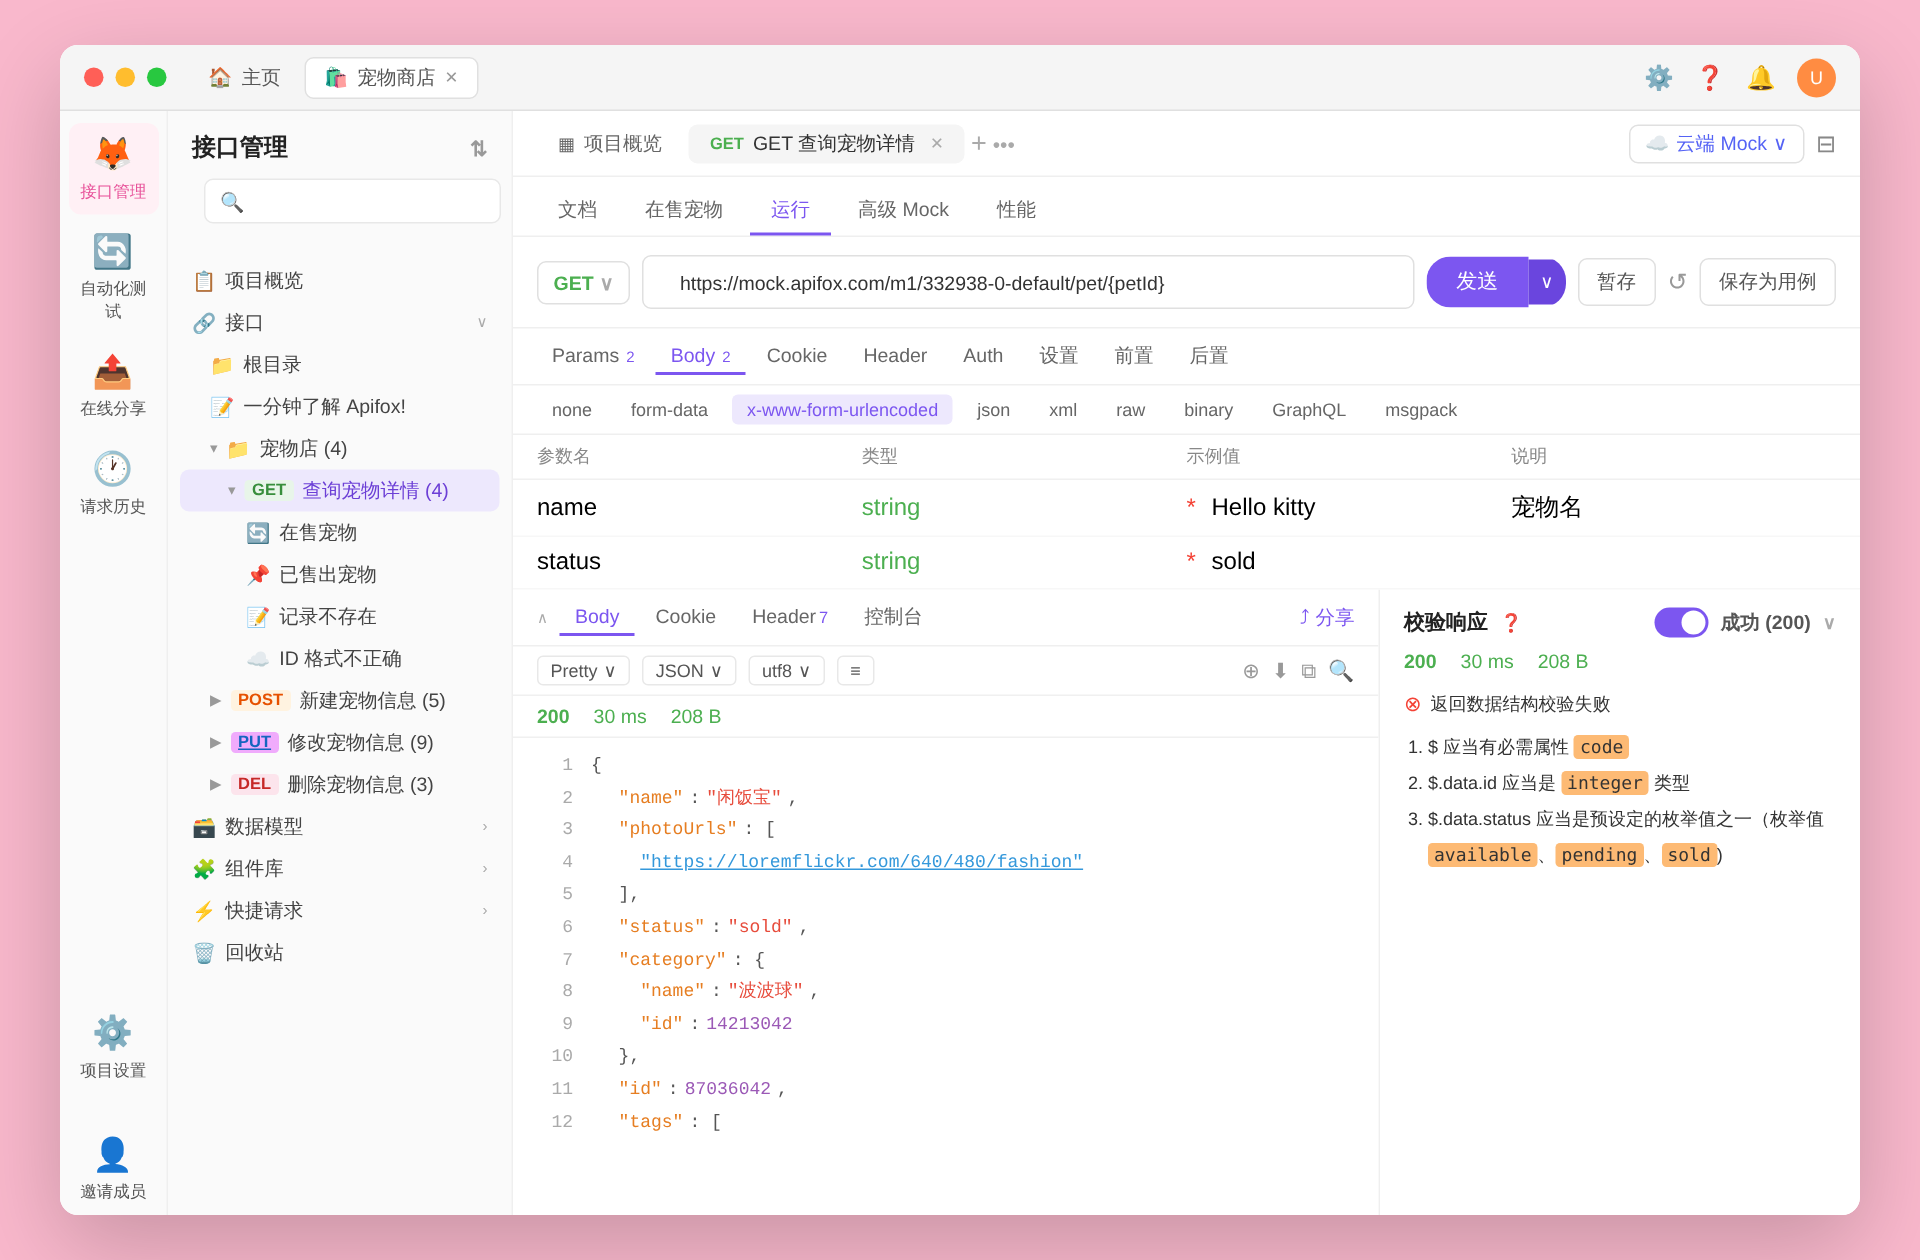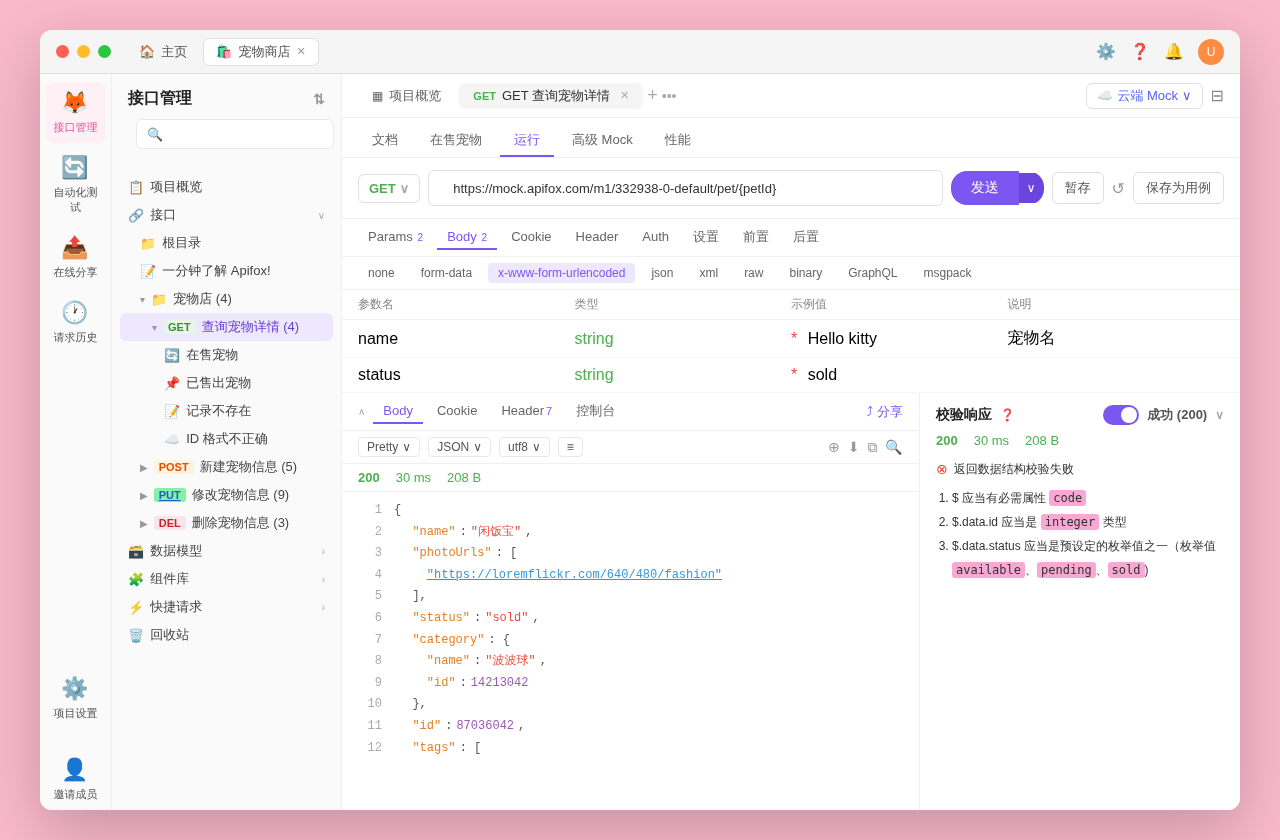--- a/index.html
+++ b/index.html
@@ -141,21 +141,21 @@
     }
     .nav-item.selected { background: #ede8fd; color: #6c3fd6; font-weight: 500; }
     .nav-item .method-badge {
       font-size: 11px;
       font-weight: 700;
       padding: 1px 5px;
       border-radius: 3px;
     }
     .method-get { background: #e8f5e9; color: #388e3c; }
     .method-post { background: #fff3e0; color: #e65100; }
-    .method-put { background: #86efac; color: #1565c0; text-decoration: underline; }
+    .method-put { background: #f0abfc; color: #1565c0; text-decoration: underline; }
     .method-del { background: #fce4ec; color: #c62828; }
     .nav-item-indent1 { padding-left: 20px; }
     .nav-item-indent2 { padding-left: 32px; }
     .nav-item-indent3 { padding-left: 44px; }
 
     
     .main-panel {
       flex: 1;
       display: flex;
       flex-direction: column;
@@ -472,21 +472,21 @@
     .validation-error {
       display: flex;
       align-items: flex-start;
       gap: 6px;
       margin-bottom: 8px;
     }
     .error-icon { color: #f44336; font-size: 14px; flex-shrink: 0; margin-top: 1px; }
     .error-text { font-size: 12px; color: #333; line-height: 1.5; }
     .error-item-list { font-size: 12px; color: #333; line-height: 2; padding-left: 16px; }
     .error-item-list li { list-style: decimal; }
-    .code-inline { font-family: monospace; background: #f9a8d4; padding: 1px 4px; border-radius: 3px; }
+    .code-inline { font-family: monospace; background: #fdba74; padding: 1px 4px; border-radius: 3px; }
 
     
     .chevron { display: inline-block; font-size: 10px; color: #aaa; }
     .expand-icon { font-size: 10px; color: #999; }
   </style>
 </head>
 <body>
 
 <div class="window">
 

